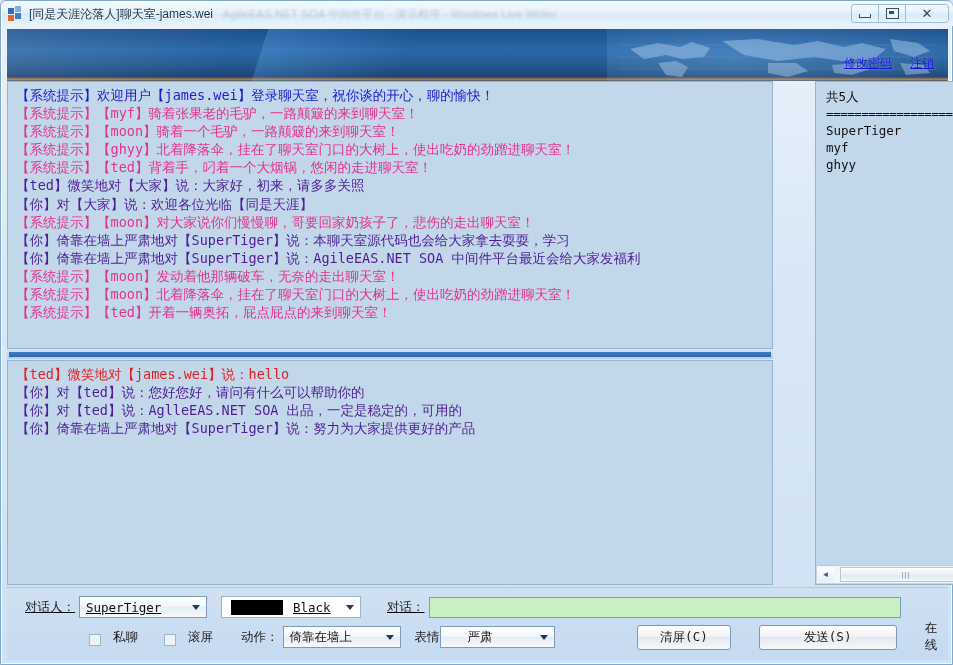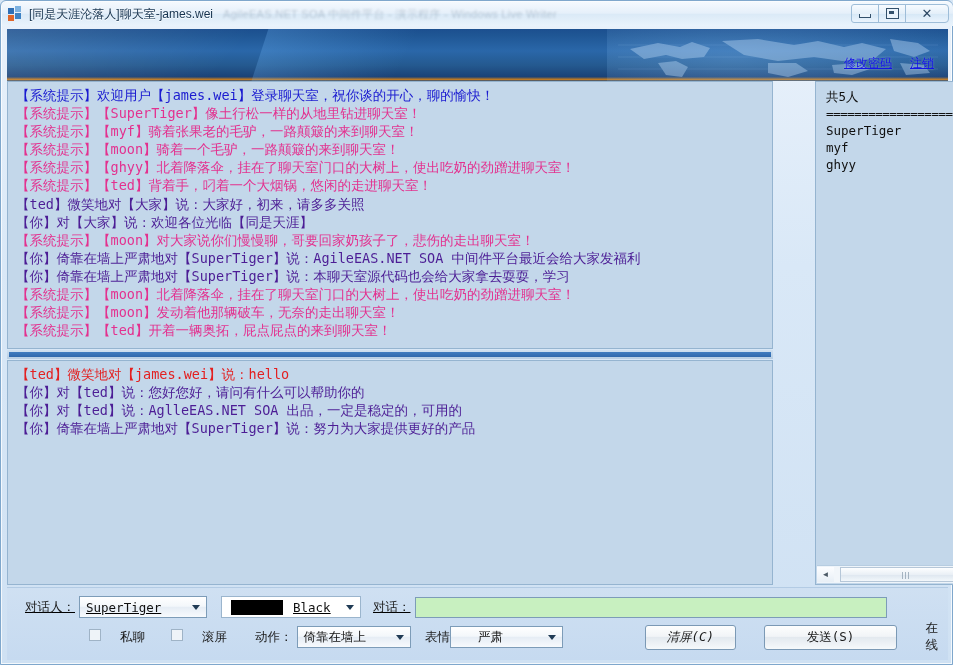--- a/index.html
+++ b/index.html
@@ -215,21 +215,21 @@
   .swatch {
     width: 52px; height: 15px; background: #000000; margin-right: 10px; margin-left: 3px;
     flex: none;
   }
   .txtbox {
     height: 21px; box-sizing: border-box;
     border: 1px solid #7d9cb8;
     background: #c8f0c0;
   }
   .chk {
-    display: flex; align-items: flex-start; gap: 19px; white-space: nowrap;
+    display: flex; align-items: flex-end; gap: 12px; white-space: nowrap;
   }
   .chkbox {
     width: 12px; height: 12px; box-sizing: border-box;
     border: 1px solid #9fb3c6; background: #eef3f8;
   }
   .btn {
     height: 25px; box-sizing: border-box;
     border: 1px solid #7b99b5; border-radius: 3px;
     background: linear-gradient(180deg,#fdfefe 0%,#f1f4f7 45%,#e3e9ef 50%,#f6f9fb 100%);
     display: flex; align-items: center; justify-content: center;
@@ -293,32 +293,31 @@
         <a>注销</a>
       </div>
     </div>
 
     <div class="main">
 
       <div class="chat-col">
         <div class="chat-pane top">
           <div class="lines" id="top-lines">
               <div class="line c-blue">【系统提示】欢迎用户【james.wei】登录聊天室，祝你谈的开心，聊的愉快！</div>
-              <div class="line c-magenta">【系统提示】【SuperTiger】像土行松一样的从地里钻进聊天室！</div>
               <div class="line c-magenta">【系统提示】【myf】骑着张果老的毛驴，一路颠簸的来到聊天室！</div>
               <div class="line c-magenta">【系统提示】【moon】骑着一个毛驴，一路颠簸的来到聊天室！</div>
               <div class="line c-magenta">【系统提示】【ghyy】北着降落伞，挂在了聊天室门口的大树上，使出吃奶的劲蹭进聊天室！</div>
               <div class="line c-magenta">【系统提示】【ted】背着手，叼着一个大烟锅，悠闲的走进聊天室！</div>
               <div class="line c-black">【ted】微笑地对【大家】说：大家好，初来，请多多关照</div>
               <div class="line c-black">【你】对【大家】说：欢迎各位光临【同是天涯】</div>
               <div class="line c-magenta">【系统提示】【moon】对大家说你们慢慢聊，哥要回家奶孩子了，悲伤的走出聊天室！</div>
+              <div class="line c-black">【你】倚靠在墙上严肃地对【SuperTiger】说：本聊天室源代码也会给大家拿去耍耍，学习</div>
               <div class="line c-black">【你】倚靠在墙上严肃地对【SuperTiger】说：AgileEAS.NET SOA 中间件平台最近会给大家发福利</div>
-              <div class="line c-black">【你】倚靠在墙上严肃地对【SuperTiger】说：本聊天室源代码也会给大家拿去耍耍，学习</div>
+              <div class="line c-magenta">【系统提示】【moon】发动着他那辆破车，无奈的走出聊天室！</div>
               <div class="line c-magenta">【系统提示】【moon】北着降落伞，挂在了聊天室门口的大树上，使出吃奶的劲蹭进聊天室！</div>
-              <div class="line c-magenta">【系统提示】【moon】发动着他那辆破车，无奈的走出聊天室！</div>
               <div class="line c-magenta">【系统提示】【ted】开着一辆奥拓，屁点屁点的来到聊天室！</div>
             </div>
         </div>
 
         <div class="splitter"></div>
 
         <div class="chat-pane bottom">
           <div class="lines" id="bottom-lines">
               <div class="line c-red">【ted】微笑地对【james.wei】说：hello</div>
               <div class="line c-black">【你】对【ted】说：您好您好，请问有什么可以帮助你的</div>
@@ -356,21 +355,21 @@
           <span>SuperTiger</span>
           <span class="arrow"></span>
         </div>
 
         <div class="combo flat" style="width:140px; margin-left:14px;">
           <span class="swatch" style="background: rgb(0, 0, 0);"></span>
           <span>Black</span>
           <span class="arrow"></span>
         </div>
 
-        <span class="lbl" style="margin-left:12px;">对话：</span>
+        <span class="lbl" style="margin-left:26px;">对话：</span>
         <input class="txtbox" style="width: 472px; margin-left: 4px;" type="text" placeholder="">
       </div>
 
       <div class="row row2">
         <div class="chk" style="margin-left:82px;">
           <span class="chkbox"></span>
           <span class="lbl">私聊</span>
         </div>
         <div class="chk" style="margin-left:26px;">
           <span class="chkbox"></span>
@@ -382,21 +381,21 @@
           <span>倚靠在墙上</span>
           <span class="arrow"></span>
         </div>
 
         <span class="lbl" style="margin-left:14px;">表情</span>
         <div class="combo" style="width:122px; padding-left:27px;">
           <span>严肃</span>
           <span class="arrow"></span>
         </div>
 
-        <div class="btn" style="width:100px; margin-left:82px;font-style:italic;">
+        <div class="btn" style="width:100px; margin-left:82px;">
           <span>清屏(C)</span>
         </div>
         <div class="btn" style="width:148px; margin-left:28px;">
           <span>发送(S)</span>
         </div>
 
         <span class="status" style="margin-left:28px;">在线</span>
       </div>
     </div>
 

